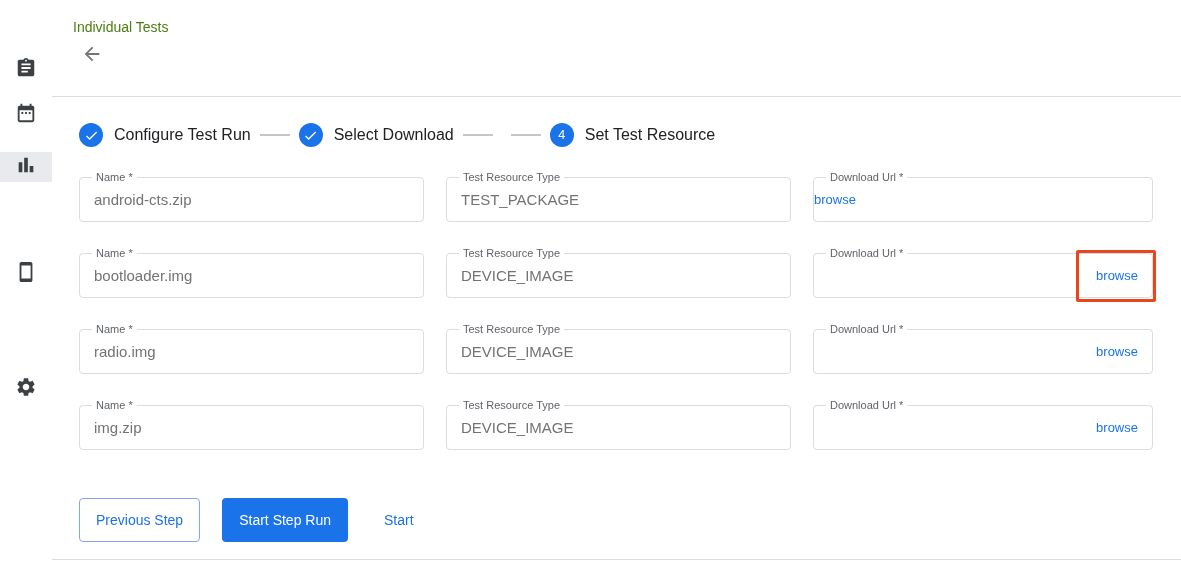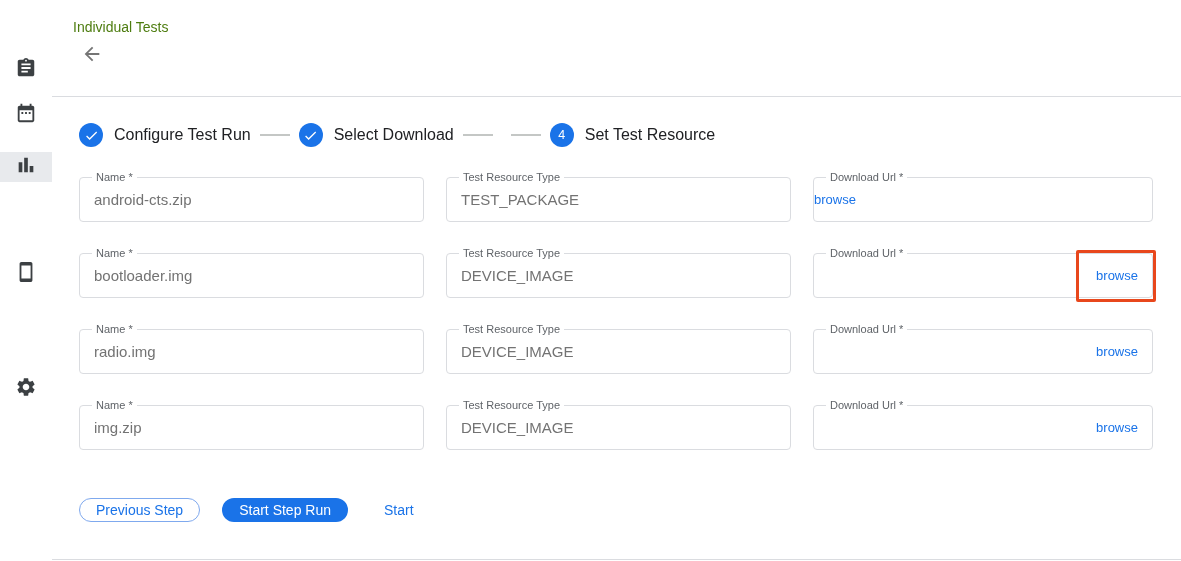--- a/index.html
+++ b/index.html
@@ -162,22 +162,22 @@
     height: 52px;
     border: 3px solid #e8471c;
     border-radius: 2px;
     pointer-events: none;
     z-index: 2;
   }
 
   
   .actions { display: flex; align-items: center; margin-top: 48px; }
   .actions button {
-    height: 24px;
-    border-radius: 12px;
+    height: 44px;
+    border-radius: 4px;
     font-family: "Liberation Sans", sans-serif;
     font-size: 14px;
     font-weight: 500;
     cursor: pointer;
   }
   .btn-outlined {
     padding: 0 16px;
     background: #fff;
     color: #1a73e8;
     border: 1px solid #7fa9ee;

